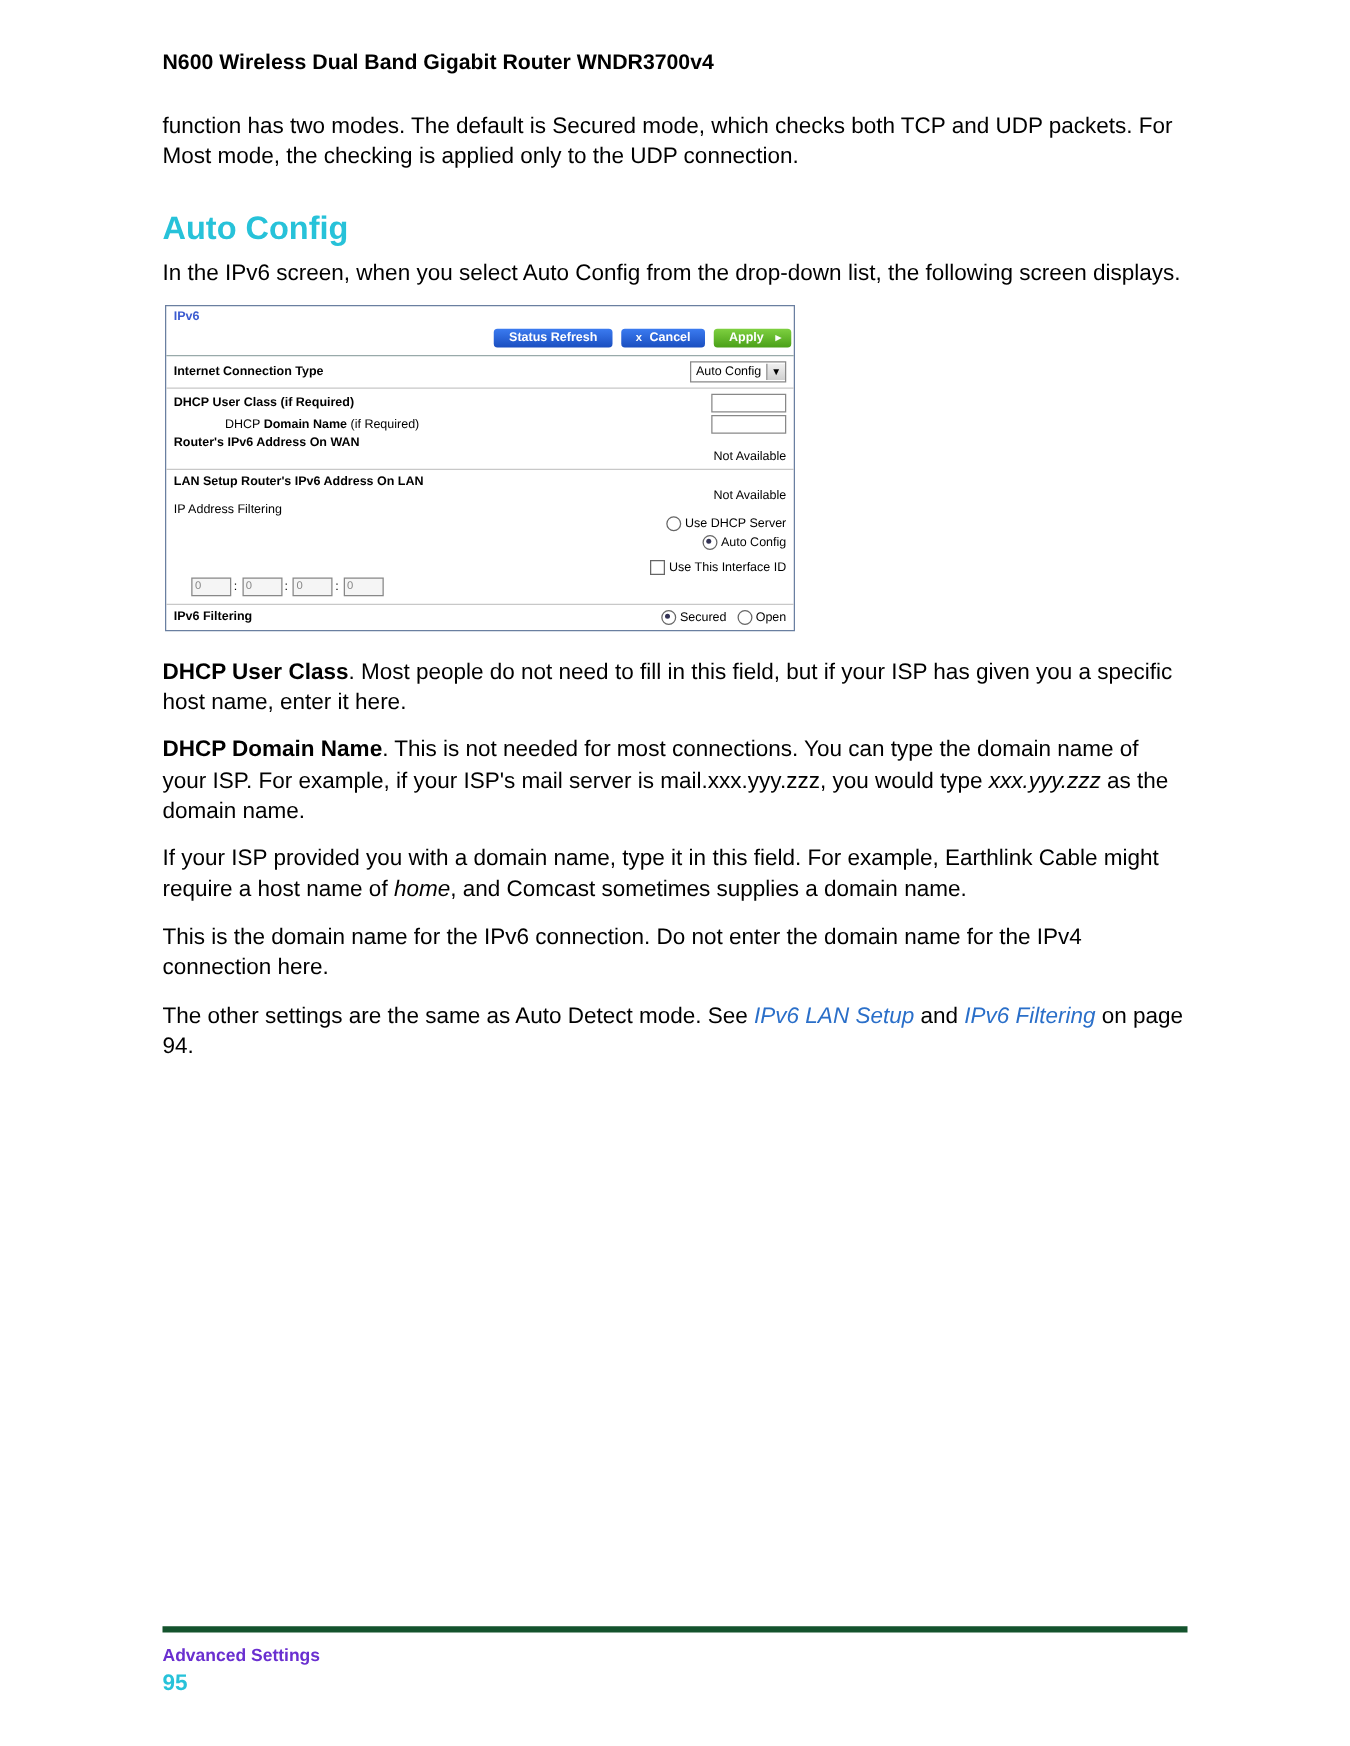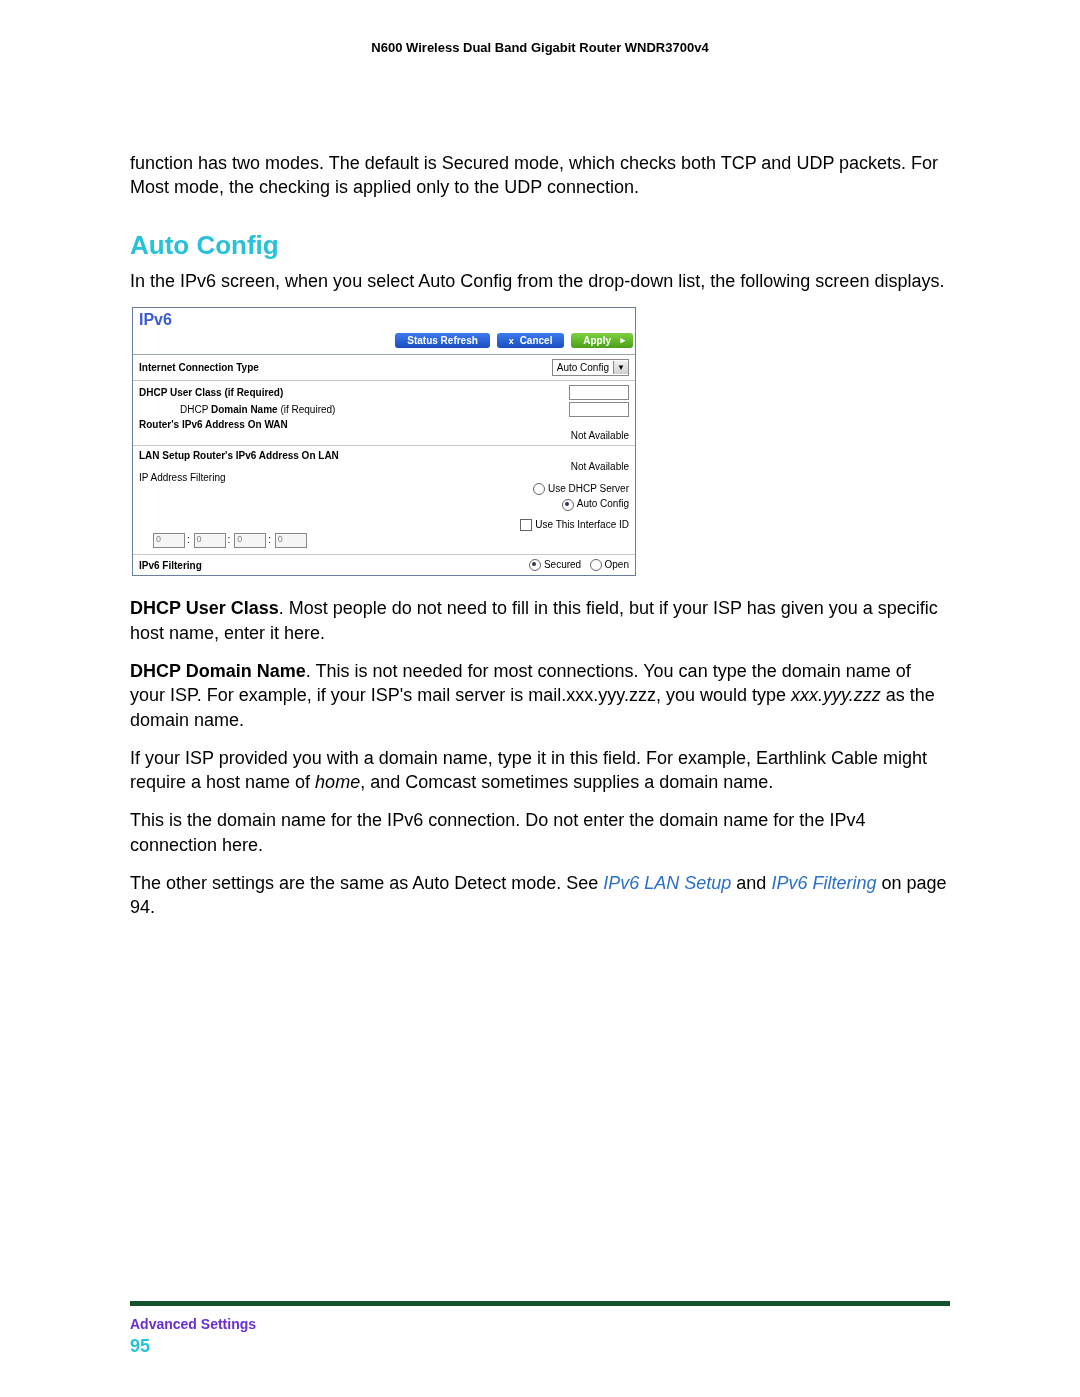--- a/index.html
+++ b/index.html
@@ -11,24 +11,24 @@
     width: 1080px;
   }
   .page {
     width: 1080px;
     min-height: 1397px;
     box-sizing: border-box;
     padding: 40px 130px 0 130px;
     position: relative;
   }
   .doc-title {
-    text-align: center;
-    font-size: 13px;
-    font-weight: bold;
-    margin: 0 0 96px 0;
+    text-align: left;
+    font-size: 17px;
+    font-weight: bold;
+    margin: 0 0 28px 0;
   }
   .body-para {
     font-size: 18px;
     line-height: 1.35;
     margin: 0 0 14px 0;
   }
   .section-heading {
     font-size: 26px;
     font-weight: bold;
     color: #27c2d9;
@@ -50,21 +50,21 @@
   
   .shot {
     width: 502px;
     border: 1px solid #6a7fa0;
     margin: 10px 0 20px 2px;
     font-size: 10px;
   }
   .shot-title {
     color: #3b5bd0;
     font-weight: bold;
-    font-size: 16px;
+    font-size: 10px;
     padding: 3px 6px 2px 6px;
     text-align: left;
   }
   .shot-buttons {
     text-align: right;
     padding: 2px 0 6px 0;
     border-bottom: 1px solid #9aa;
   }
   .btn {
     display: inline-block;

